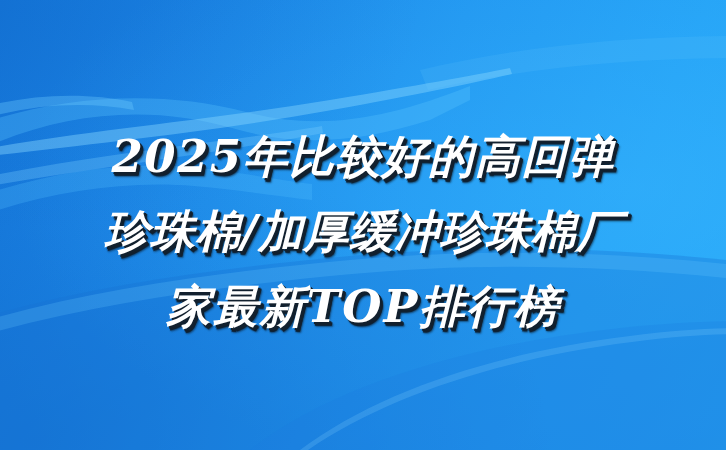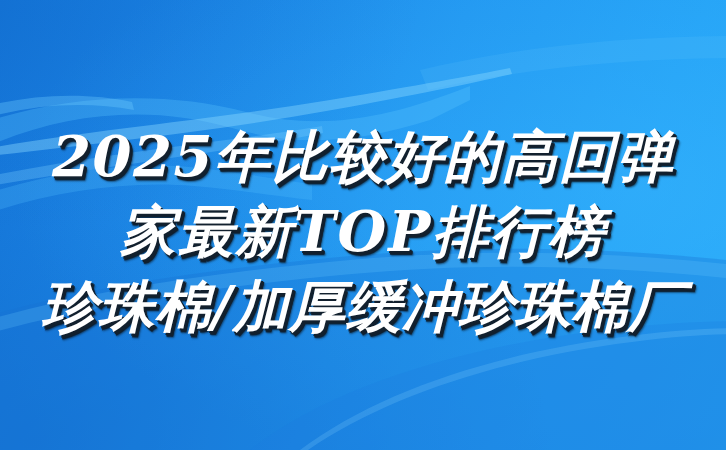--- a/index.html
+++ b/index.html
@@ -62,21 +62,21 @@
     top: 119px;
     text-align: center;
     z-index: 5;
   }
   .hl-line {
     display: block;
     color: #ffffff;
     font-family: "DejaVu Serif", "Liberation Serif", serif;
     font-weight: 700;
     font-style: italic;
-    font-size: 56px;
+    font-size: 45px;
     line-height: 75px;
     letter-spacing: 1.5px;
     white-space: nowrap;
     text-shadow:
        2px 2px 0 #12202e,
        3px 3px 0 #12202e,
        3px 4px 1px rgba(10,22,34,0.85),
        4px 5px 2px rgba(10,22,34,0.45);
   }
   .hl-line.l2 { letter-spacing: 0.5px; }
@@ -108,17 +108,17 @@
 
     <path d="M 250 450 C 330 386, 470 344, 620 328 C 668 323, 710 321, 746 321 L 746 450 Z" fill="#1a7de0" opacity="0.26"></path>
 
     <path d="M 300 450 C 380 390, 500 352, 630 336 C 676 330, 714 328, 746 328 L 746 334 C 714 334, 678 336, 632 342 C 504 358, 386 396, 308 450 Z" fill="#8ad8ff" opacity="0.20"></path>
 
     <path d="M 420 70 C 520 46, 630 36, 746 36 L 746 58 C 632 58, 524 68, 428 90 Z" fill="#7fd4ff" opacity="0.12"></path>
   </svg>
 
   <div class="headline">
     <span class="hl-line l1">2025年比较好的高回弹</span>
+    <span class="hl-line l2">珍珠棉/加厚缓冲珍珠棉厂</span>
     <span class="hl-line l3">家最新TOP排行榜</span>
-    <span class="hl-line l2">珍珠棉/加厚缓冲珍珠棉厂</span>
   </div>
 
 </div>
 
 </body></html>

